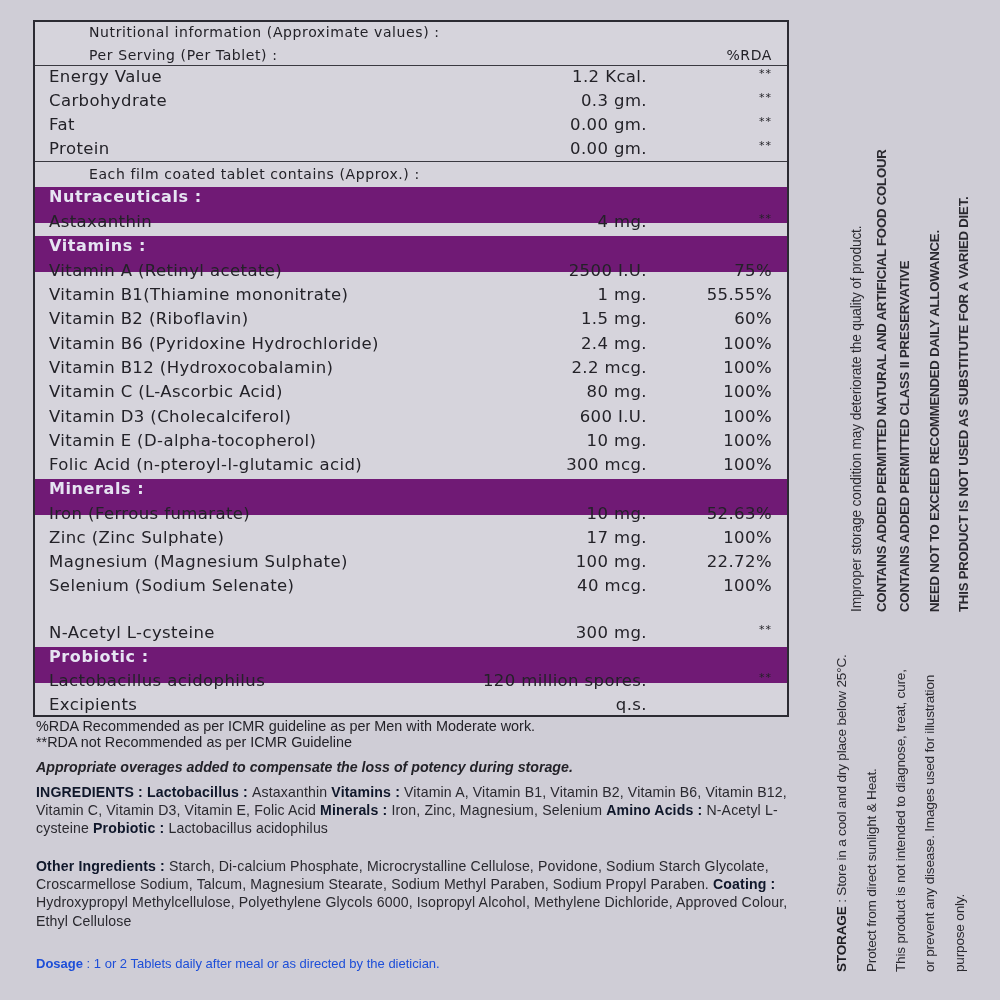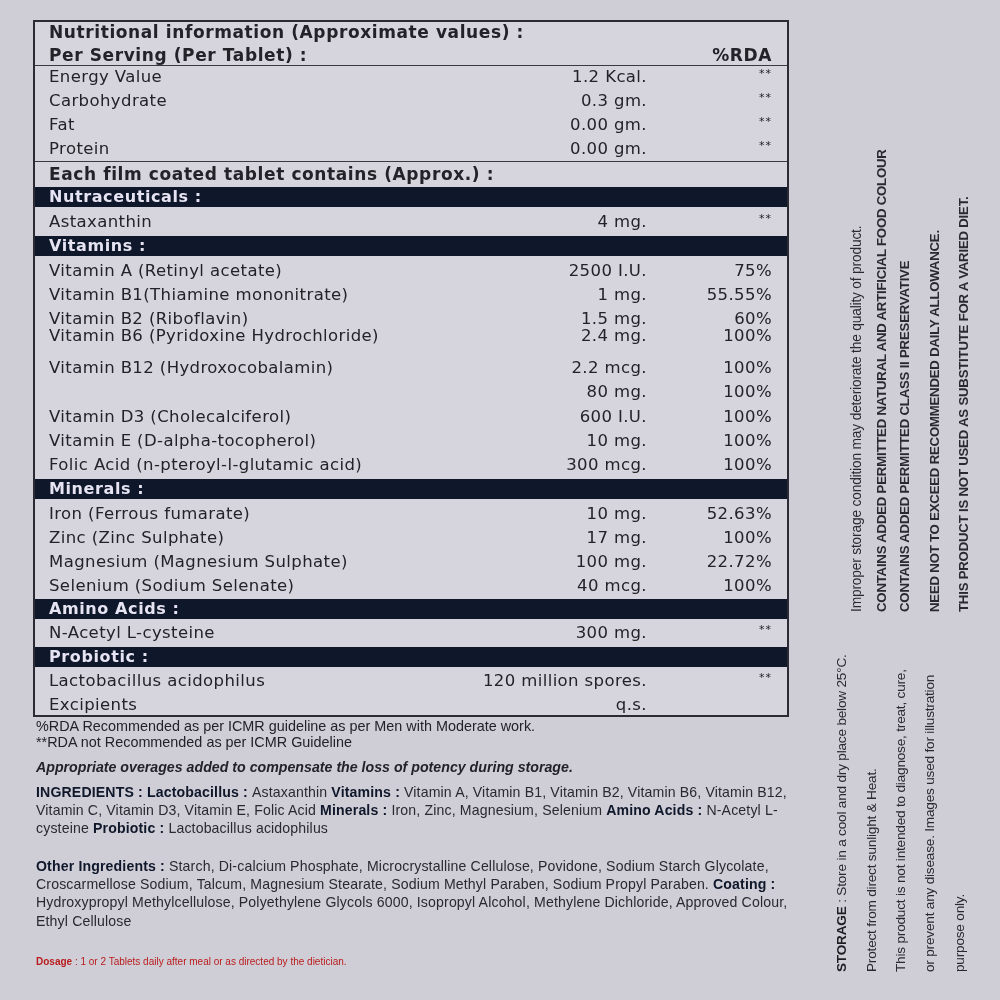--- a/index.html
+++ b/index.html
@@ -16,47 +16,47 @@
   }
   .row {
     position:absolute; left:0; right:0; height:24px;
     font-size:16.5px; line-height:24px; letter-spacing:0.4px;
   }
   .row .name { position:absolute; left:14px; white-space:nowrap; }
   .row .amt { position:absolute; right:140px; white-space:nowrap; text-align:left; }
   .row .rda { position:absolute; right:15px; white-space:nowrap; text-align:right; }
   .row .rda.stars { font-size:11px; letter-spacing:1px; top:-3px; }
   .bold { font-weight:bold; }
-  .hdr { font-weight:bold; font-size:17px; letter-spacing:0.6px; }
+  .hdr { font-weight:normal; font-size:14px; letter-spacing:0.6px;margin-left:40px; }
   .rule {
     position:absolute; left:0; right:0; height:0; border-top:1.5px solid #3a3940;
   }
   .band {
-    position:absolute; left:0; right:0; height:20px;
-    background:#0f172a; color:#e6e4f2;
+    position:absolute; left:0; right:0; height:36px;
+    background:#701a75; color:#e6e4f2;
     font-weight:bold; font-size:16px; line-height:20px; letter-spacing:0.6px;
   }
   .band span { position:absolute; left:14px; }
   .note {
     position:absolute; left:36px; font-size:14.4px; line-height:16px; color:#232228; white-space:nowrap;
     font-family:"Liberation Sans", sans-serif;
   }
   .italic-note {
     position:absolute; left:36px; top:759px; font-size:14.2px; font-weight:bold; font-style:italic;
     white-space:nowrap; color:#232228; font-family:"Liberation Sans", sans-serif;
   }
   .para {
     position:absolute; left:36px; width:760px;
     font-family:"Liberation Sans", sans-serif; font-size:14.1px; line-height:18.2px;
     color:#2a292f; letter-spacing:0.15px;
   }
   .para b { color:#0f172a; }
   .dosage {
     position:absolute; left:36px; top:956px; font-family:"Liberation Sans", sans-serif;
-    font-size:10px; white-space:nowrap; color:#b91c1c;
+    font-size:13px; white-space:nowrap; color:#1d4ed8;
   }
   .vert {
     position:absolute; transform-origin:0 0; transform:rotate(-90deg);
     white-space:nowrap; font-family:"Liberation Sans", sans-serif;
     font-size:13.6px; color:#2a292f; letter-spacing:-0.2px;
   }
   .vert b { color:#1e1d22; }
 </style>
 </head>
 <body>
@@ -118,31 +118,32 @@
   <div class="row" style="top:261px;">
     <span class="name">Vitamin B1(Thiamine mononitrate)</span>
     <span class="amt">1 mg.</span>
     <span class="rda">55.55%</span>
   </div>
   <div class="row" style="top:285px;">
     <span class="name">Vitamin B2 (Riboflavin)</span>
     <span class="amt">1.5 mg.</span>
     <span class="rda">60%</span>
   </div>
-  <div class="row" style="top:302px;">
+  <div class="row" style="top:310px;">
     <span class="name">Vitamin B6 (Pyridoxine Hydrochloride)</span>
     <span class="amt">2.4 mg.</span>
     <span class="rda">100%</span>
   </div>
   <div class="row" style="top:334px;">
     <span class="name">Vitamin B12 (Hydroxocobalamin)</span>
     <span class="amt">2.2 mcg.</span>
     <span class="rda">100%</span>
   </div>
   <div class="row" style="top:358px;">
+    <span class="name">Vitamin C (L-Ascorbic Acid)</span>
     <span class="amt">80 mg.</span>
     <span class="rda">100%</span>
   </div>
   <div class="row" style="top:383px;">
     <span class="name">Vitamin D3 (Cholecalciferol)</span>
     <span class="amt">600 I.U.</span>
     <span class="rda">100%</span>
   </div>
   <div class="row" style="top:407px;">
     <span class="name">Vitamin E (D-alpha-tocopherol)</span>
@@ -172,23 +173,20 @@
     <span class="name">Magnesium (Magnesium Sulphate)</span>
     <span class="amt">100 mg.</span>
     <span class="rda">22.72%</span>
   </div>
   <div class="row" style="top:552px;">
     <span class="name">Selenium (Sodium Selenate)</span>
     <span class="amt">40 mcg.</span>
     <span class="rda">100%</span>
   </div>
 
-  <div class="band" style="top:577px;">
-    <span>Amino Acids :</span>
-  </div>
   <div class="row" style="top:599px;">
     <span class="name">N-Acetyl L-cysteine</span>
     <span class="amt">300 mg.</span>
     <span class="rda stars">**</span>
   </div>
 
   <div class="band" style="top:625px;text-align:right;">
     <span>Probiotic :</span>
   </div>
   <div class="row" style="top:647px;">

